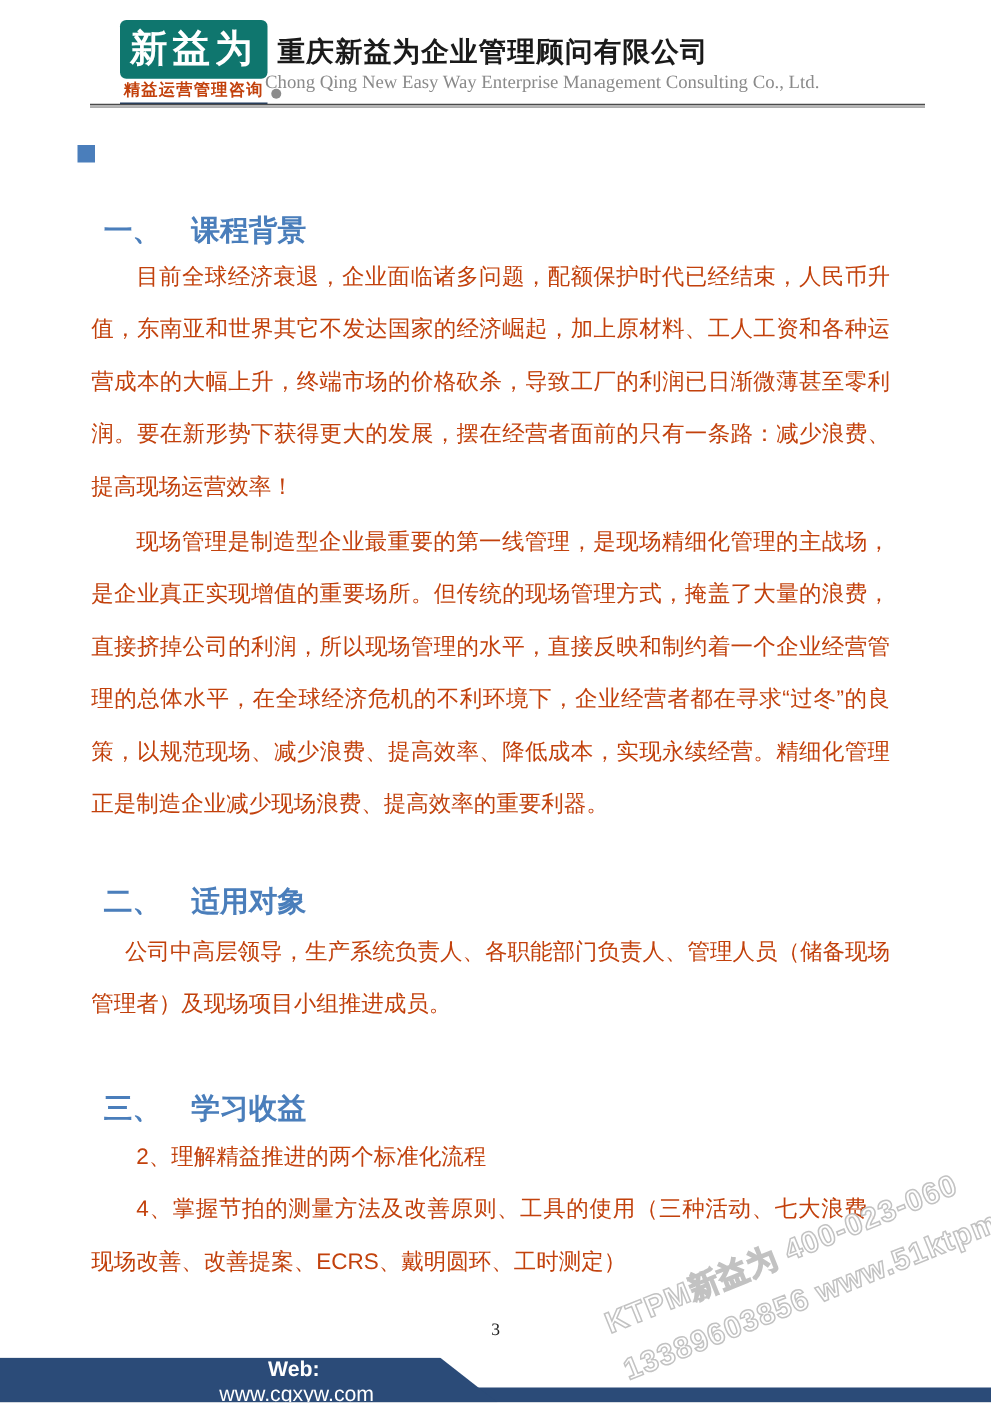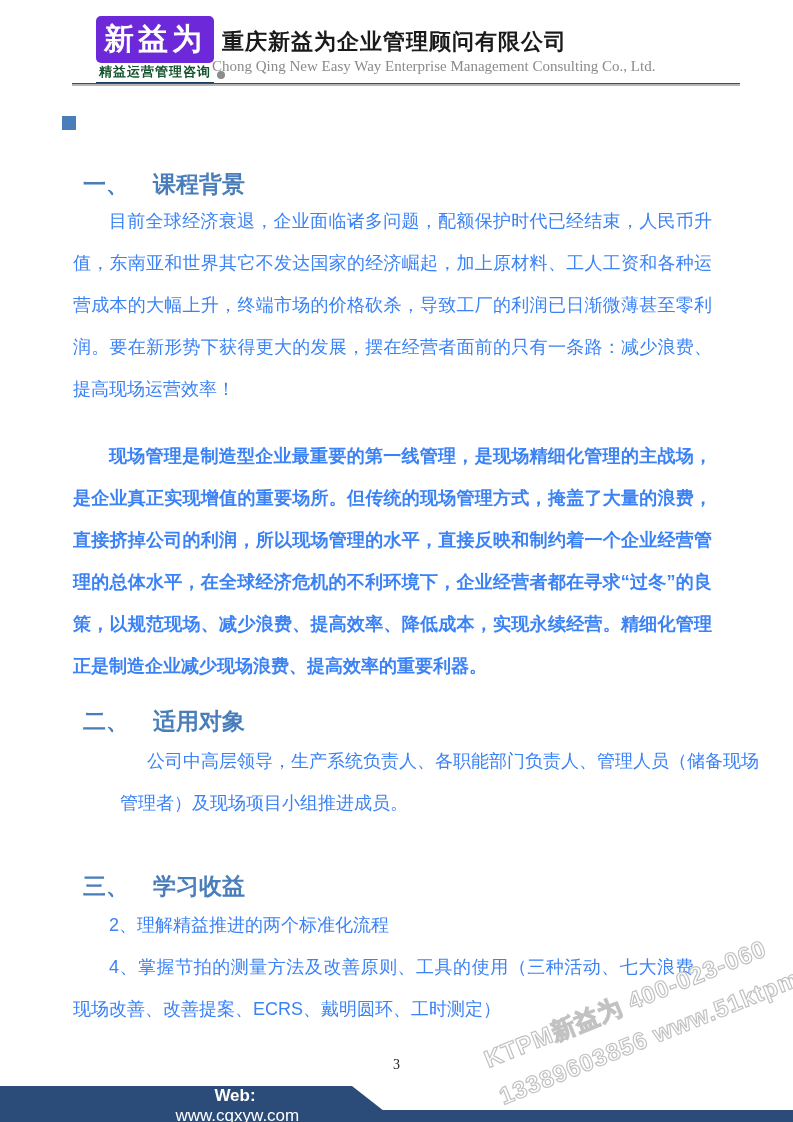--- a/index.html
+++ b/index.html
@@ -5,27 +5,27 @@
   * { margin:0; padding:0; box-sizing:border-box; }
   html,body { background:#e8e8e8; }
   .page {
     position:relative; width:793px; height:1122px; margin:0 auto;
     background:#ffffff; overflow:hidden;
     font-family:"Liberation Sans","DejaVu Sans",sans-serif;
   }
   
   .logo-box {
     position:absolute; left:96px; top:16px; width:118px; height:47px;
-    background:#6d28d9; border-radius:5px; color:#ffffff;
+    background:#0f766e; border-radius:5px; color:#ffffff;
     display:flex; align-items:center; justify-content:center;
     font-size:30px; font-weight:bold; letter-spacing:4px;
   }
   .logo-tagline {
     position:absolute; left:96px; top:63px; width:118px; text-align:center;
-    font-size:13px; font-weight:bold; color:#14532d; letter-spacing:1px;
+    font-size:13px; font-weight:bold; color:#c2410c; letter-spacing:1px;
     border-bottom:2px solid #1e3a5f; padding-bottom:1px; white-space:nowrap;
   }
   .logo-dot {
     position:absolute; left:217px; top:71px; width:8px; height:8px;
     border-radius:50%; background:#8c8c8c;
   }
   .company-cn {
     position:absolute; left:222px; top:27px; width:376px; text-align:left;
     font-size:22px; font-weight:bold; color:#1a1a1a; letter-spacing:1px;
     white-space:nowrap;
@@ -44,28 +44,28 @@
     background:#4a7ebb;
   }
   
   .sec-heading {
     position:absolute; left:83px; display:flex;
     font-size:23px; font-weight:bold; color:#4a7ebb; line-height:28px;
   }
   .sec-heading .sec-num { width:70px; }
   .para {
     position:absolute; left:73px; width:639px;
-    font-size:18px; line-height:42px; color:#3b82f6;
+    font-size:18px; line-height:42px; color:#c2410c;
     text-align:justify; text-indent:2em;
   }
   .para.indent-small { text-indent:1.5em; }
   #p1 { top:200px; }
-  #p2 { top:435px;font-weight:bold; }
+  #p2 { top:412px; }
   #h2 { top:707px; }
-  #p3 { top:740px;margin-left:47px; }
+  #p3 { top:740px; }
   #h3 { top:872px; }
   #i1 { top:904px; }
   #i2 { top:946px; }
   #h1 { top:170px; }
   
   .watermark {
     position:absolute; left:478px; top:1042px;
     transform:rotate(-22deg); transform-origin:0 0;
     font-size:24px; font-weight:bold; line-height:40px; white-space:nowrap;
     color:rgba(255,255,255,0.92);

